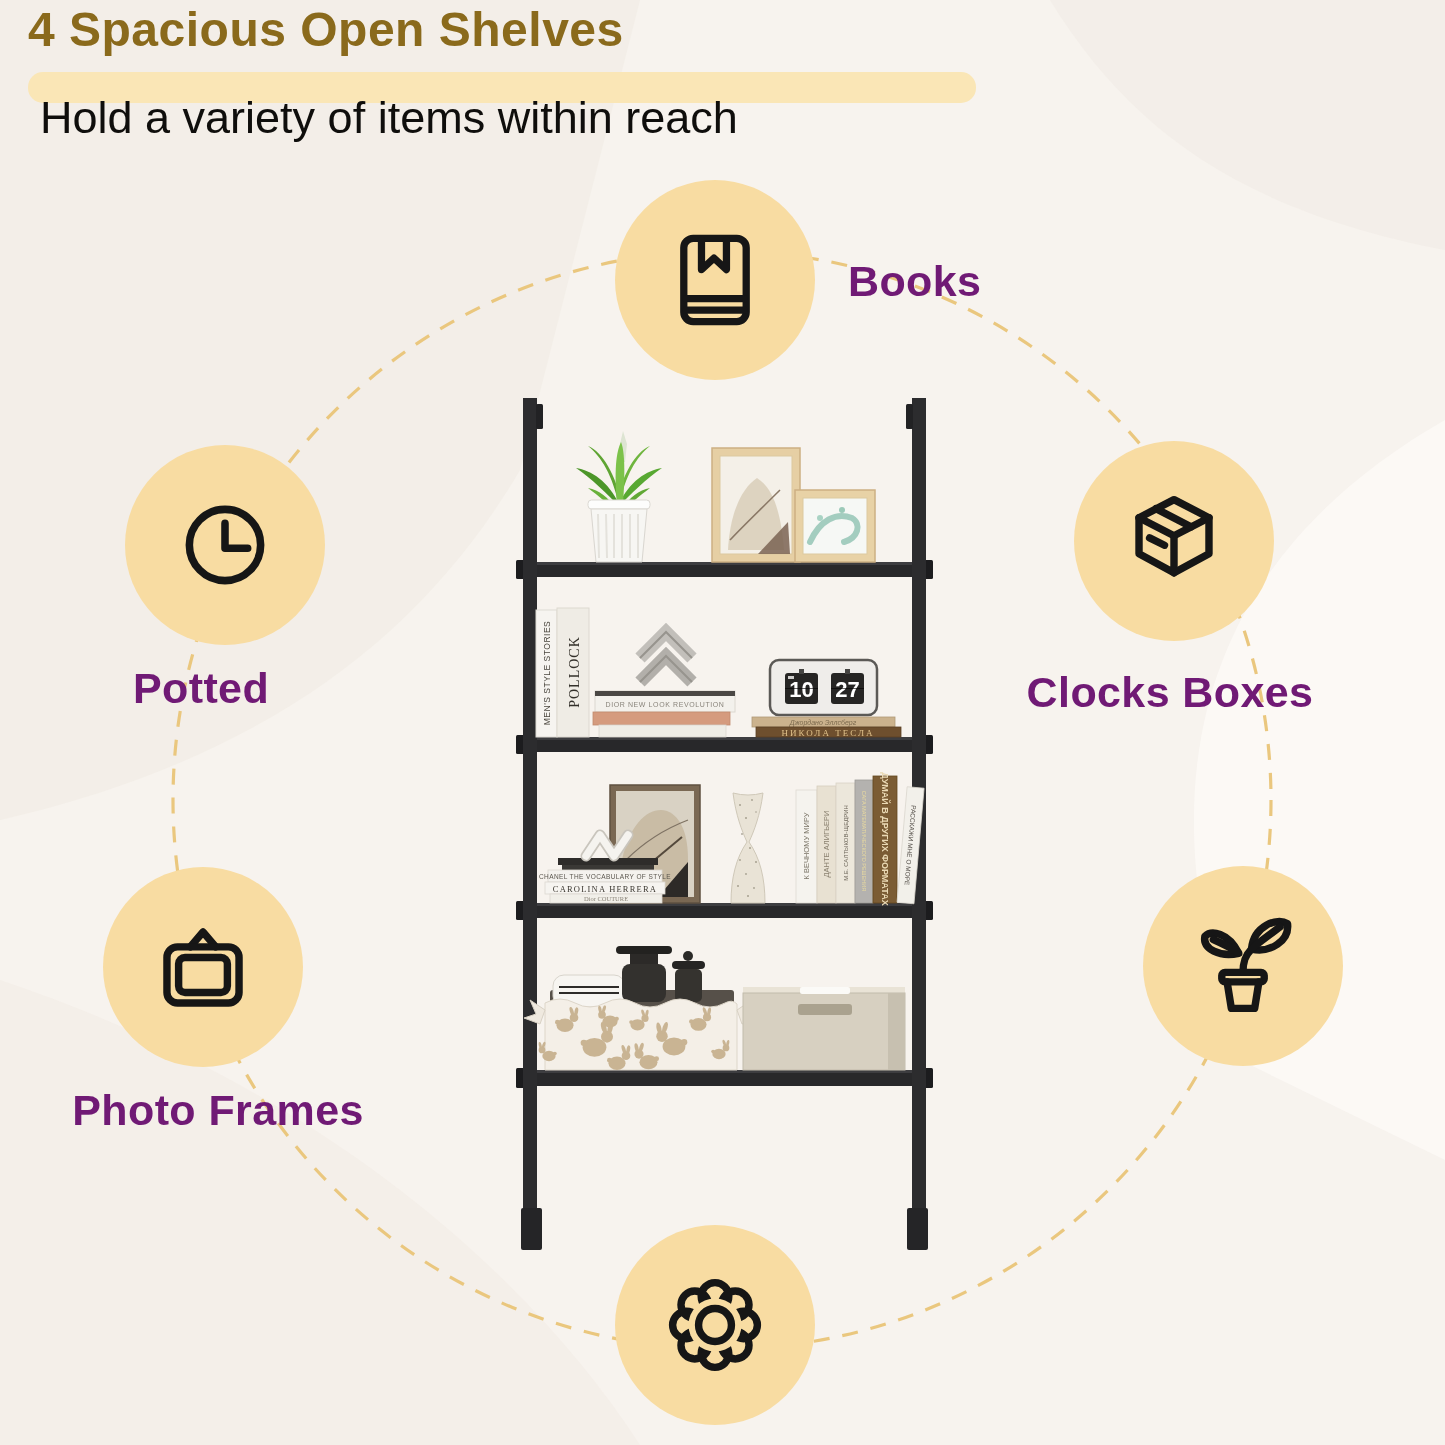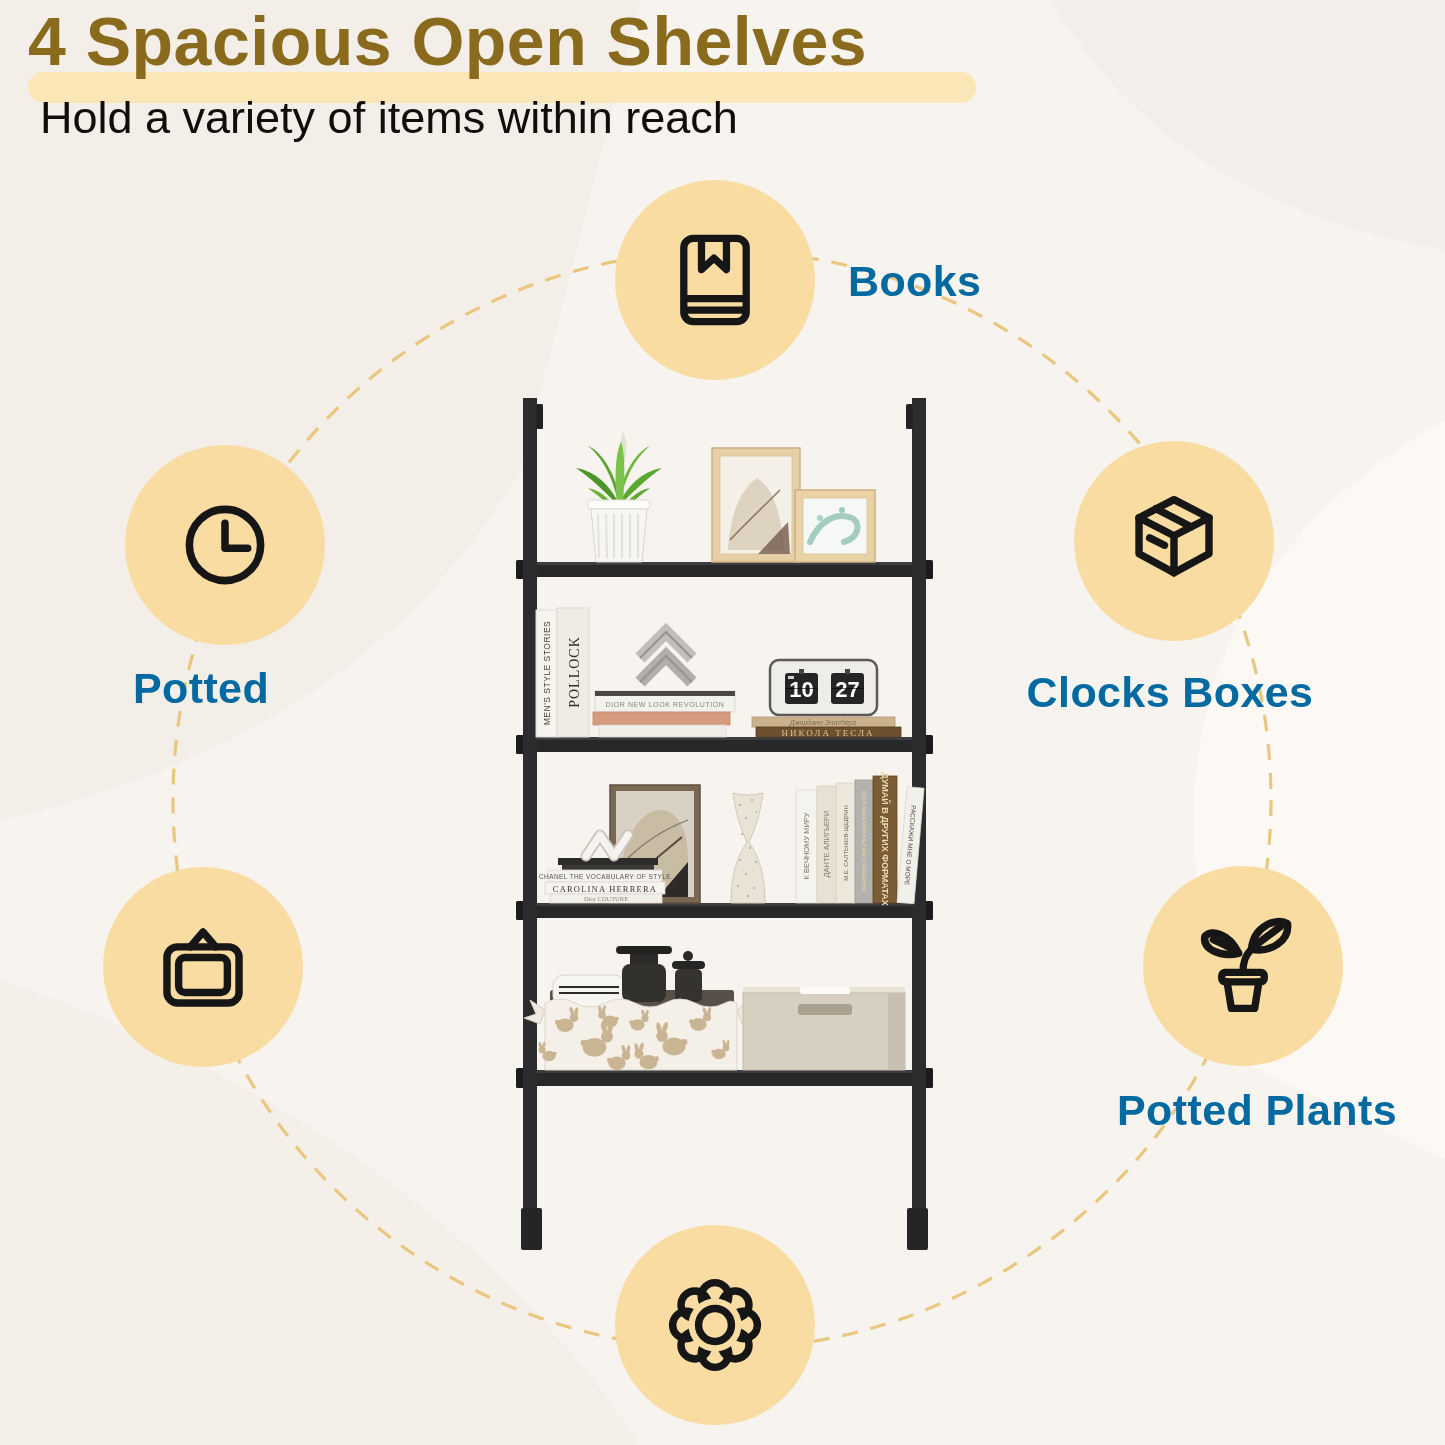--- a/index.html
+++ b/index.html
@@ -10,36 +10,36 @@
   }
   .abs{position:absolute;}
   svg{display:block;}
 
   
   .title-highlight{
     left:28px;top:72px;width:948px;height:31px;border-radius:15px;
     background:#fae6b6;
   }
   .page-title{
-    left:28px;top:2px;font-size:68px;font-weight:800;letter-spacing:.5px;
+    left:28px;top:2px;font-size:48px;font-weight:800;letter-spacing:.5px;
     color:#8a6a1c;white-space:nowrap;z-index:3;
   }
   .page-subtitle{
     left:30px;top:92px;font-size:45px;font-weight:500;color:#0f0e0c;
     white-space:nowrap;z-index:3;margin-left:10px;
   }
 
   
   .feature-circle{
     position:absolute;width:200px;height:200px;border-radius:50%;
     background:#f8dca2;display:flex;align-items:center;justify-content:center;
     z-index:4;
   }
   .feature-label{
-    position:absolute;font-size:43px;font-weight:600;color:#0369a1;
+    position:absolute;font-size:43px;font-weight:600;color:#701a75;
     letter-spacing:.4px;white-space:nowrap;z-index:4;line-height:1;
   }
   #c-books{left:615px;top:180px}   #l-books{left:848px;top:260px}
   #c-clocks{left:125px;top:445px}  #l-clocks{left:201px;top:667px;transform:translateX(-50%)}
   #c-storage{left:1074px;top:441px}#l-storage{left:1170px;top:671px;transform:translateX(-50%)}
   #c-photo{left:103px;top:867px}   #l-photo{left:218px;top:1089px;transform:translateX(-50%)}
   #c-potted{left:1143px;top:866px} #l-potted{left:1257px;top:1089px;transform:translateX(-50%)}
   #c-deco{left:615px;top:1225px}   #l-deco{left:835px;top:1322px}
 
   .icon-stroke{stroke:#161616;stroke-width:7;fill:none;stroke-linecap:round;stroke-linejoin:round;}
@@ -304,33 +304,33 @@
   </div>
   <div class="feature-label" id="l-storage">Clocks Boxes</div>
 
   <div class="feature-circle" id="c-photo">
     <svg width="106" height="106" viewBox="0 0 100 100">
       <path class="icon-stroke" d="M38,31 L50,17 L62,31" stroke-width="7"></path>
       <rect class="icon-stroke" x="16" y="31" width="68" height="53" rx="10" stroke-width="7"></rect>
       <rect class="icon-stroke" x="27" y="41" width="46" height="33" rx="6" stroke-width="6"></rect>
     </svg>
   </div>
+  <div class="feature-label" id="l-photo">Photo Frames</div>
 
   <div class="feature-circle" id="c-potted">
     <svg width="106" height="106" viewBox="0 0 100 100">
       <path class="icon-stroke" d="M50,56 C50,46 52,40 58,34" stroke-width="6.5"></path>
       <path class="icon-stroke" d="M46,38 C36,18 20,16 14,22 C12,34 28,42 46,38 Z" stroke-width="6.5"></path>
       <path class="icon-stroke" d="M22,25 C31,29 39,33 45,37" stroke-width="5"></path>
       <path class="icon-stroke" d="M58,34 C60,12 82,4 92,10 C94,26 76,38 58,34 Z" stroke-width="6.5"></path>
       <path class="icon-stroke" d="M85,13 C76,20 66,27 59,33" stroke-width="5"></path>
       <rect class="icon-stroke" x="30" y="56" width="40" height="9" rx="3" stroke-width="6.5"></rect>
       <path class="icon-stroke" d="M35,65 L39,90 L61,90 L65,65" stroke-width="6.5"></path>
     </svg>
   </div>
-  <div class="feature-label" id="l-potted">Potted Plants</div>
 
   <div class="feature-circle" id="c-deco">
     <svg width="106" height="106" viewBox="0 0 100 100">
       <g class="icon-stroke" stroke-width="6.5">
         <circle cx="77" cy="50" r="13"></circle>
           <circle cx="69.1" cy="69.1" r="13"></circle>
         <circle cx="50" cy="77" r="13"></circle>
           <circle cx="30.9" cy="69.1" r="13"></circle>
         <circle cx="23" cy="50" r="13"></circle>
           <circle cx="30.9" cy="30.9" r="13"></circle>

